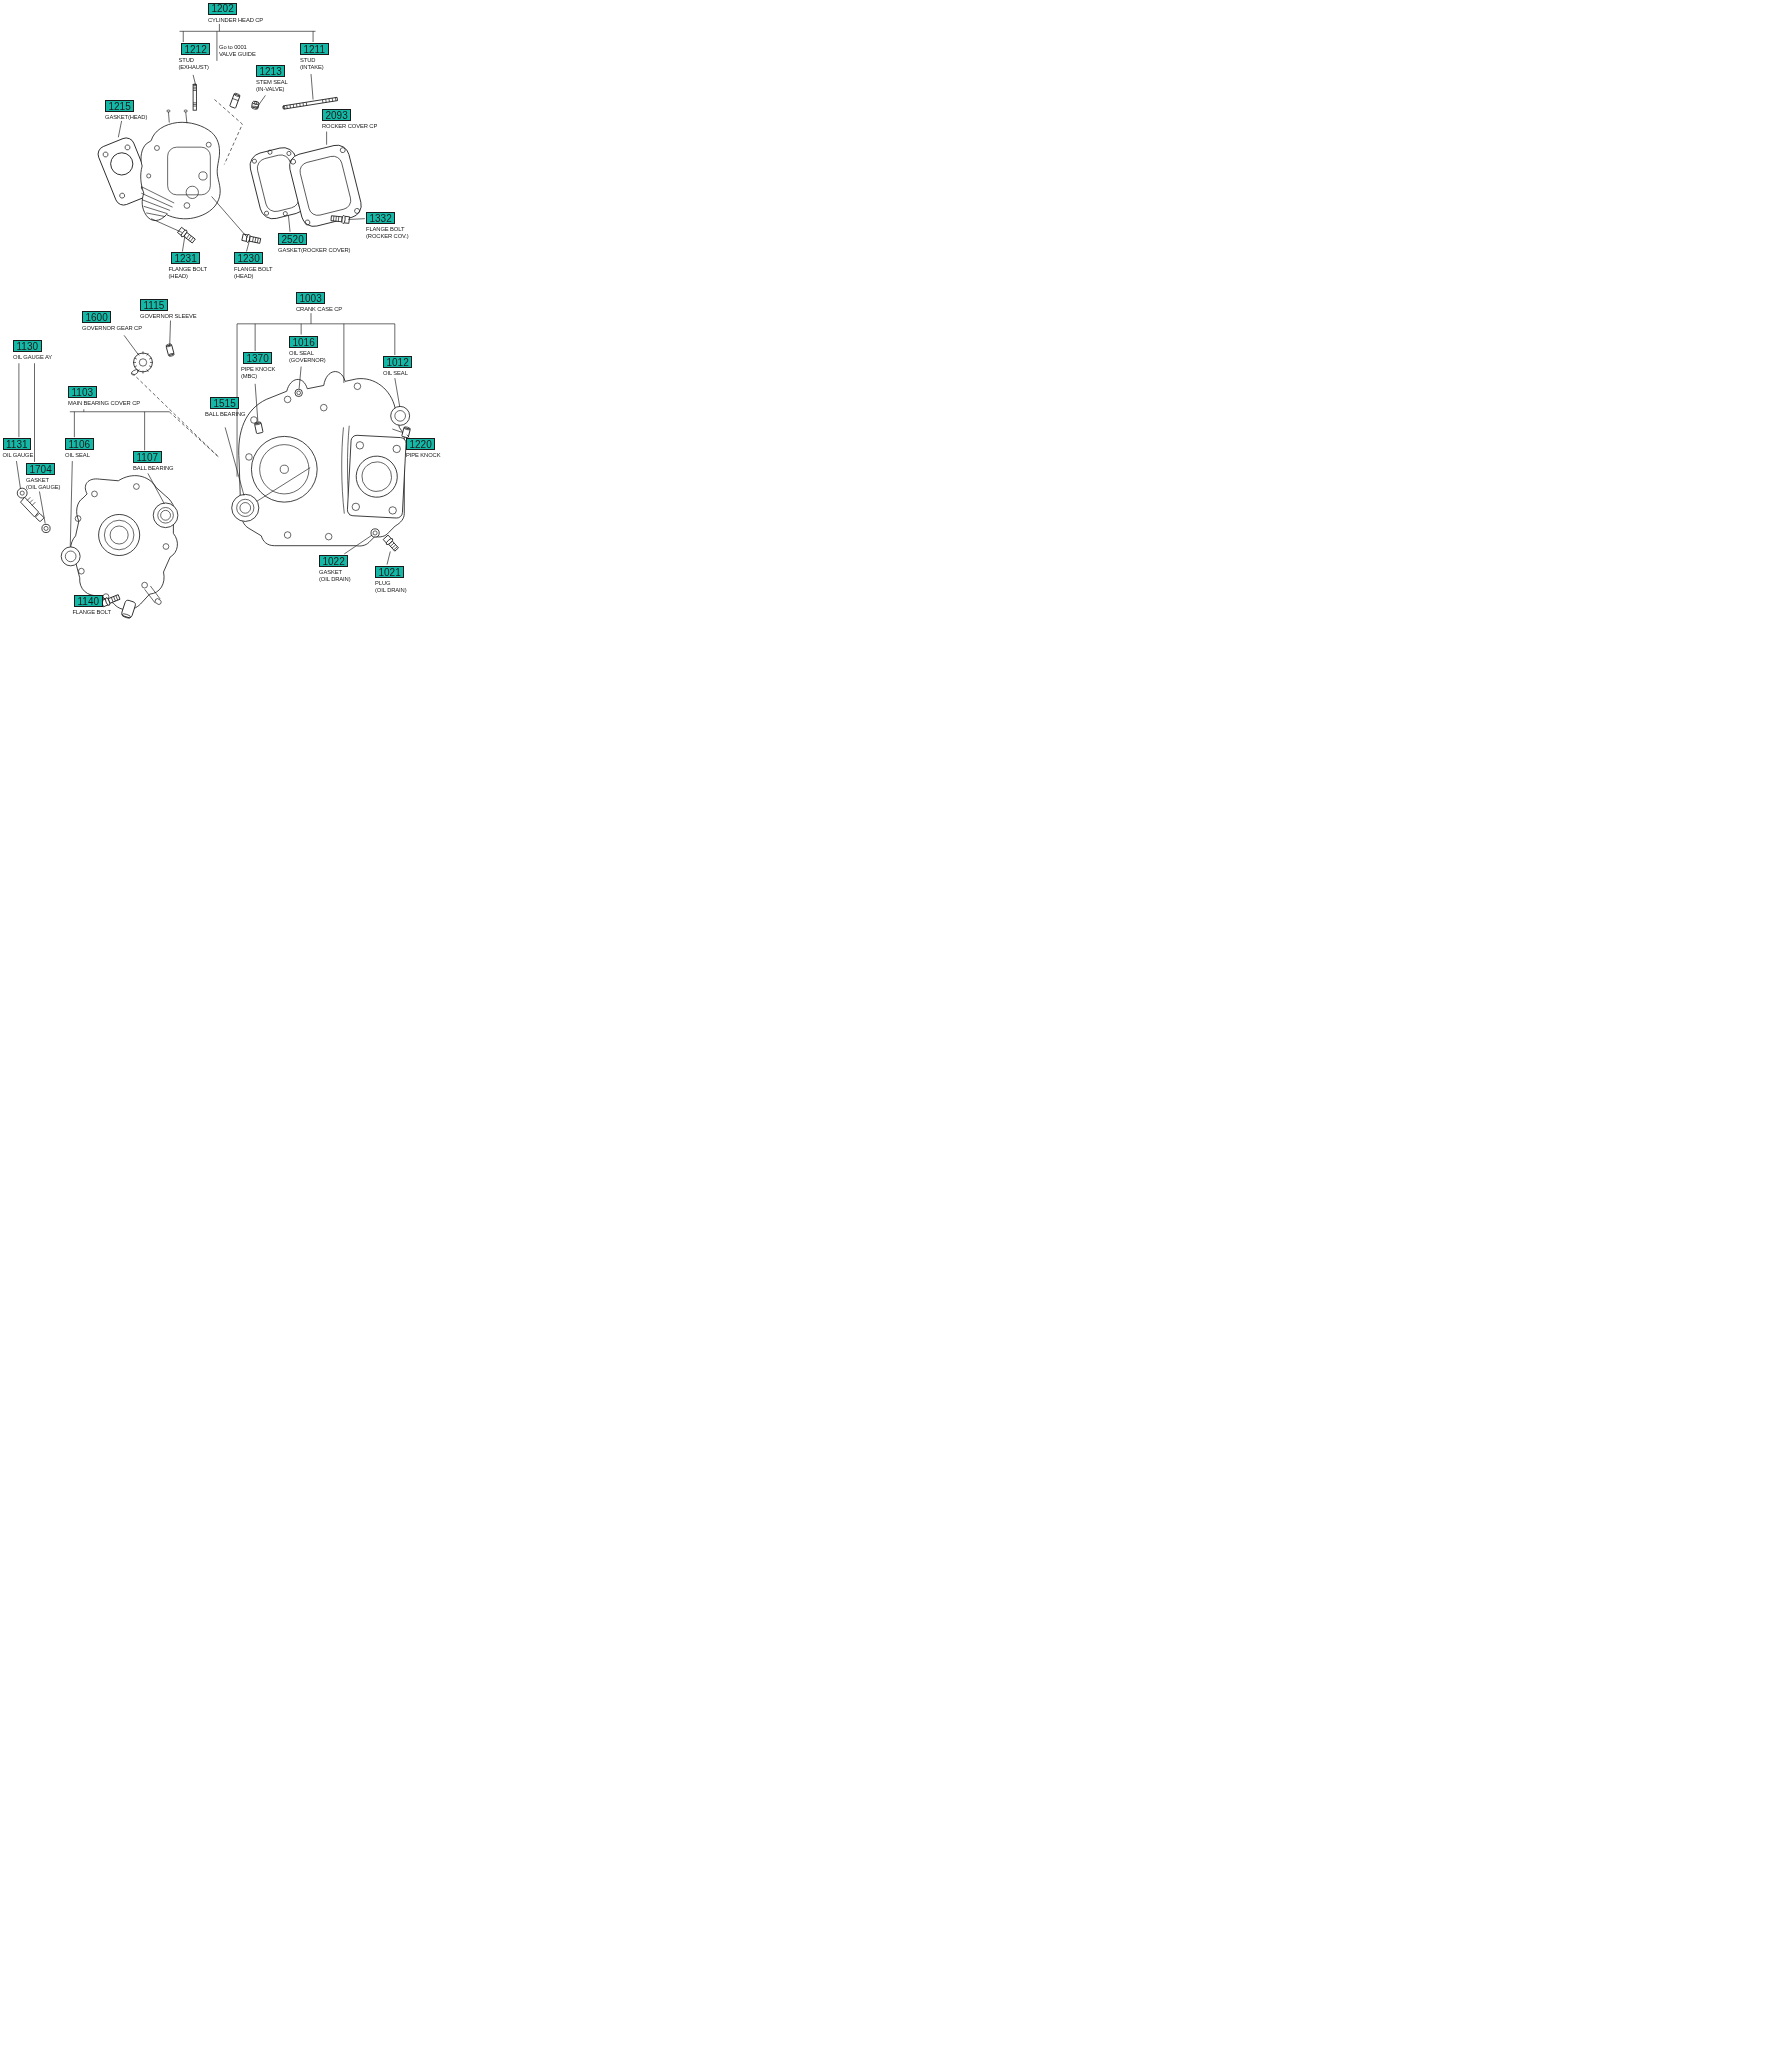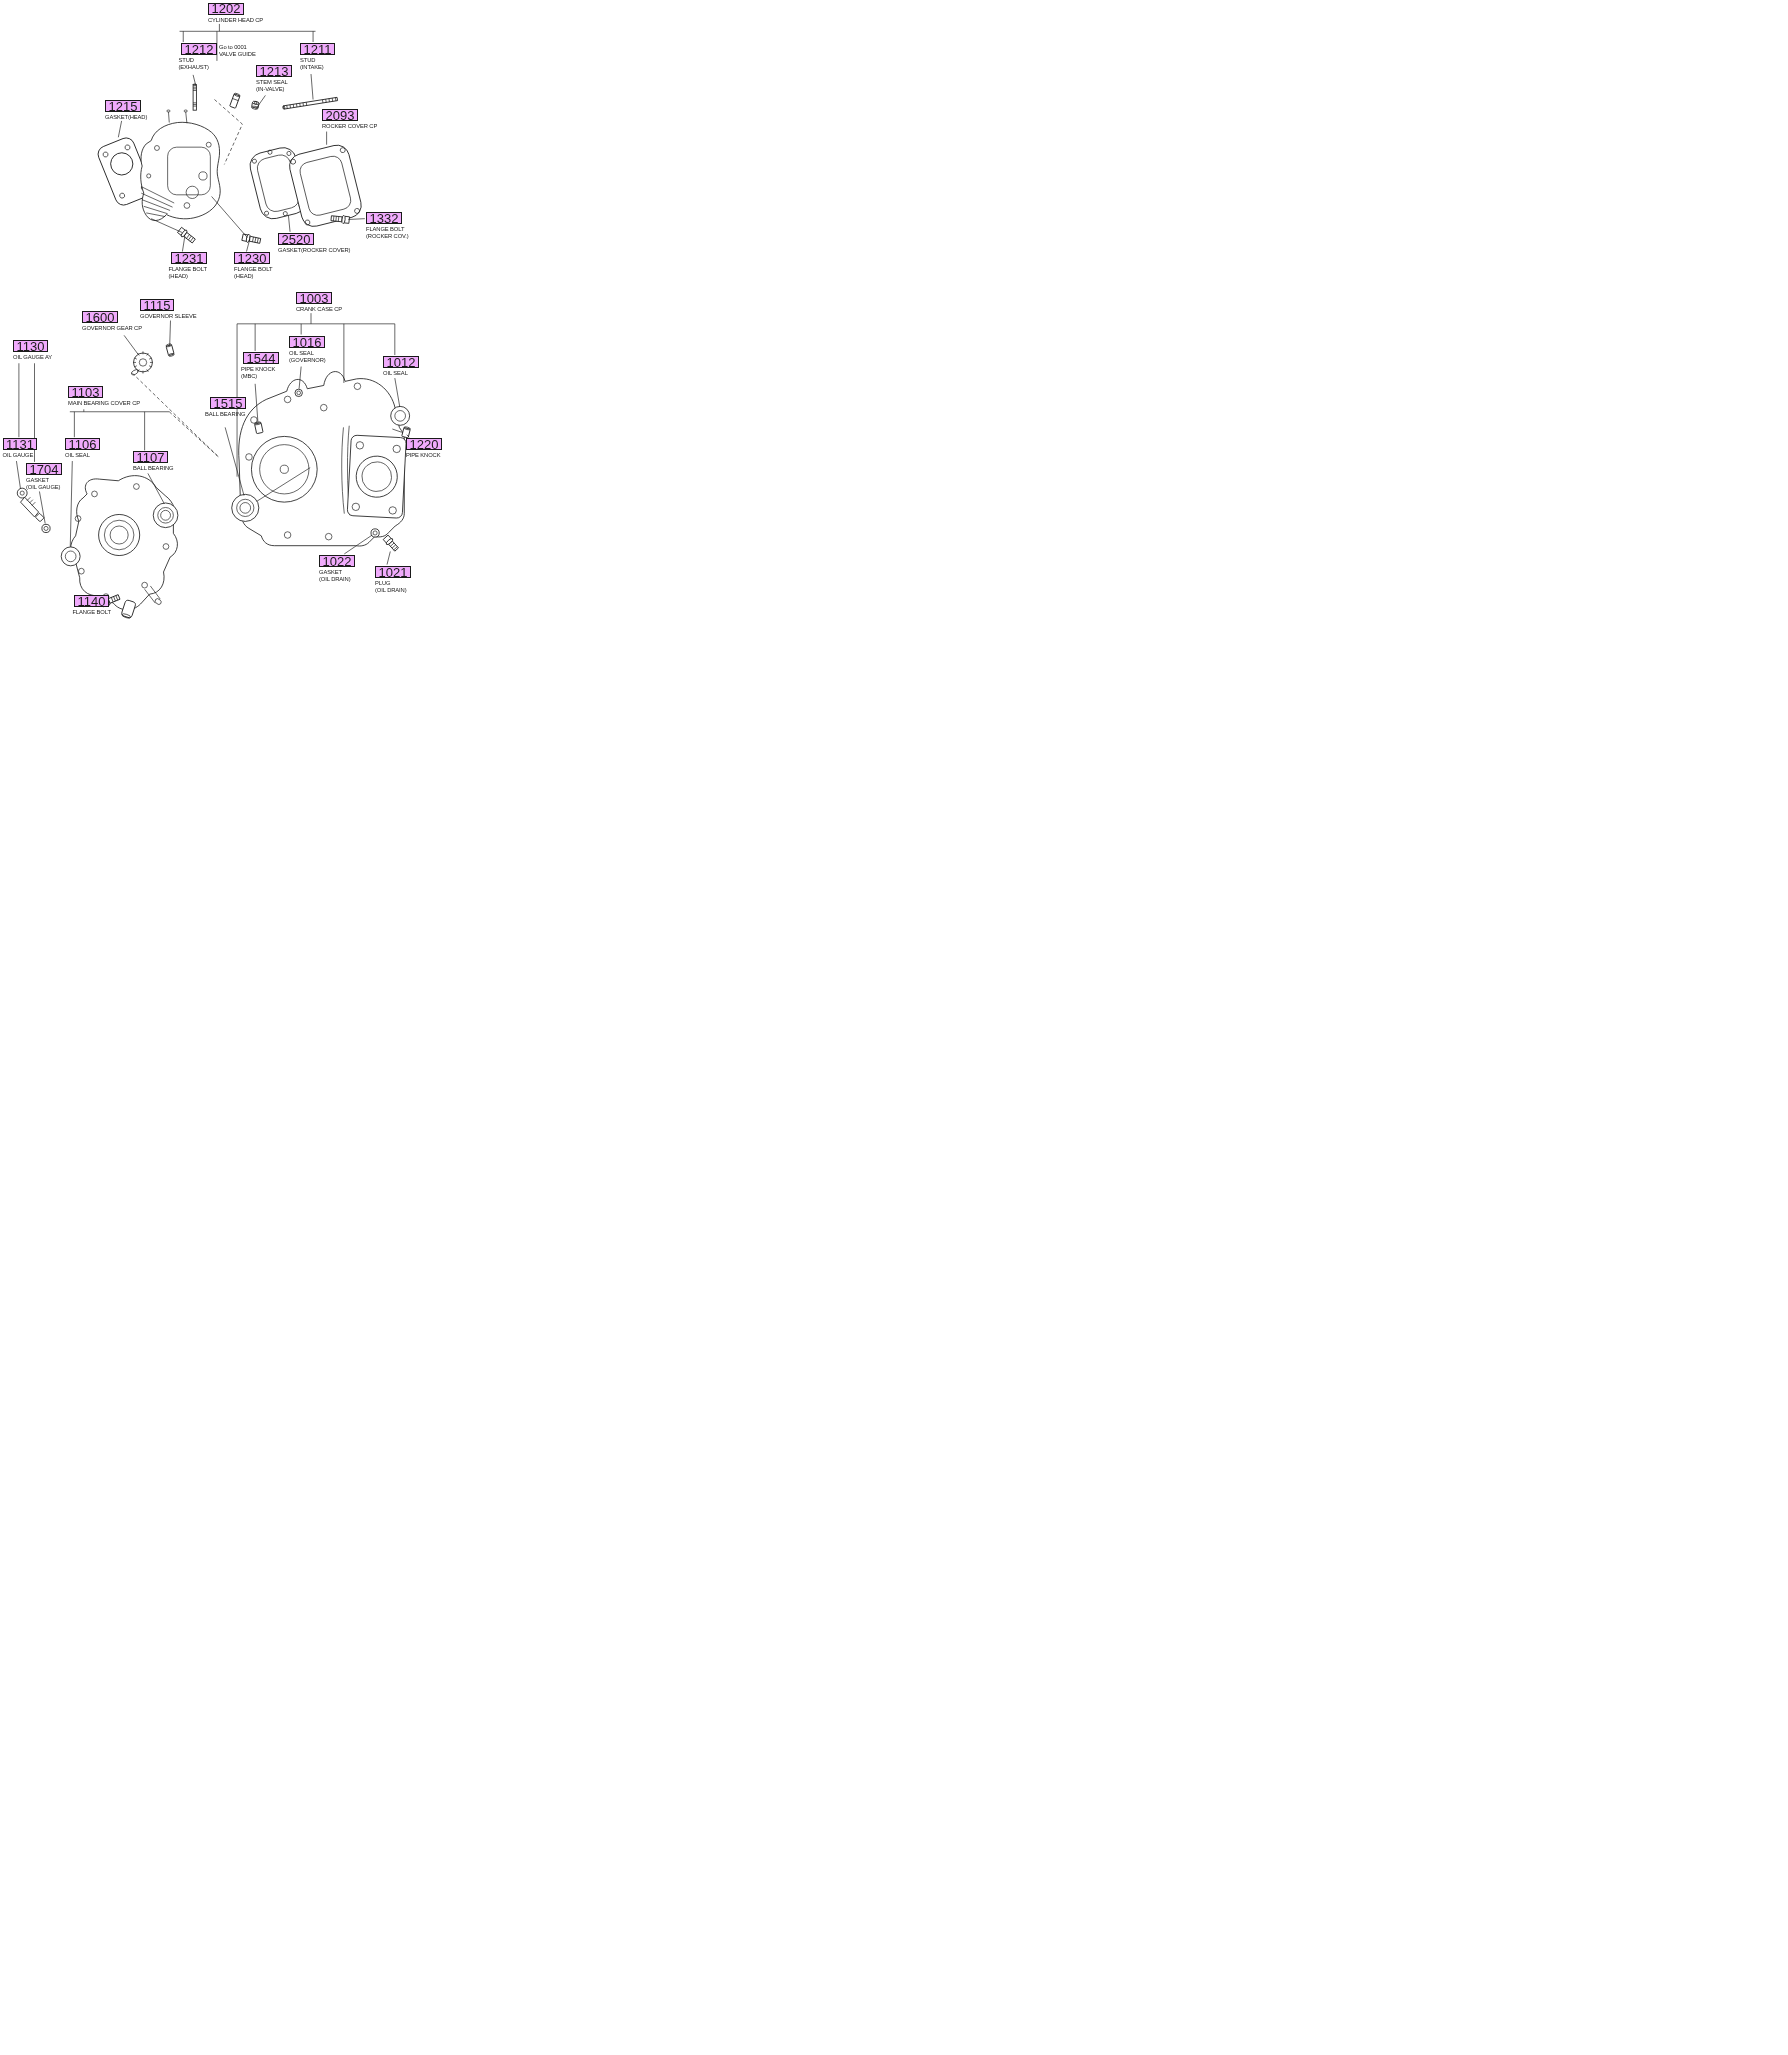--- a/index.html
+++ b/index.html
@@ -1,21 +1,21 @@
 <!DOCTYPE html>
 <html style="font-size:6.6px"><head>
 <meta charset="utf-8">
 <style>
   html,body{margin:0;padding:0;background:#ffffff;}
   .stage{position:relative;width:447px;height:630px;background:#ffffff;overflow:hidden;
          font-family:"Liberation Sans", sans-serif;color:#1a1a1a;}
   svg{position:absolute;left:0;top:0;}
   .part{position:absolute;}
   .num{display:inline-block;border:0.9px solid #1a1a1a;padding:0.8px 2.5px 0.4px 2.5px;
-       font-size:13px;line-height:9px;background:#f0abfc;white-space:pre;}
+       font-size:10px;line-height:9px;background:#14b8a6;white-space:pre;}
   .cap{margin-top:2.1px;font-size:5.8px;line-height:7px;letter-spacing:-0.1px;white-space:pre;}
   .note{position:absolute;font-size:5.8px;line-height:7px;letter-spacing:-0.1px;white-space:pre;}
   .o{fill:#ffffff;stroke:#1a1a1a;stroke-width:2;}
   .d{fill:none;stroke:#1a1a1a;stroke-width:1.6;}
   .ld{fill:none;stroke:#1a1a1a;stroke-width:1.6;}
   .ldd{fill:none;stroke:#1a1a1a;stroke-width:1.6;stroke-dasharray:8 6;}
 </style>
 </head>
 <body>
 
@@ -338,21 +338,21 @@
     <div class="cap">OIL GAUGE AY</div>
   </div>
 
   <div class="part" style="left:289px;top:336px">
     <span class="num">1016</span>
     <div class="cap">OIL SEAL
 (GOVERNOR)</div>
   </div>
 
   <div class="part" style="left:243px;top:352px">
-    <span class="num">1544</span>
+    <span class="num">1370</span>
     <div class="cap" style="margin-left:-2.1px">PIPE KNOCK
 (MBC)</div>
   </div>
 
   <div class="part" style="left:383px;top:356px">
     <span class="num">1012</span>
     <div class="cap">OIL SEAL</div>
   </div>
 
   <div class="part" style="left:210px;top:397px">

